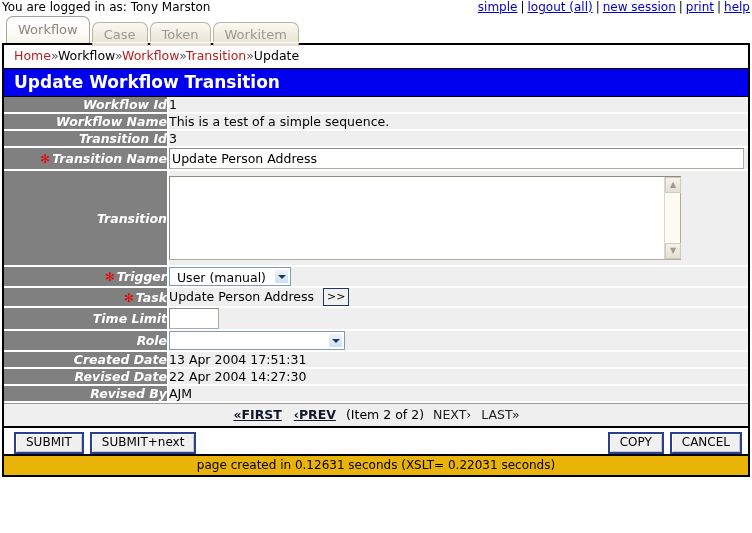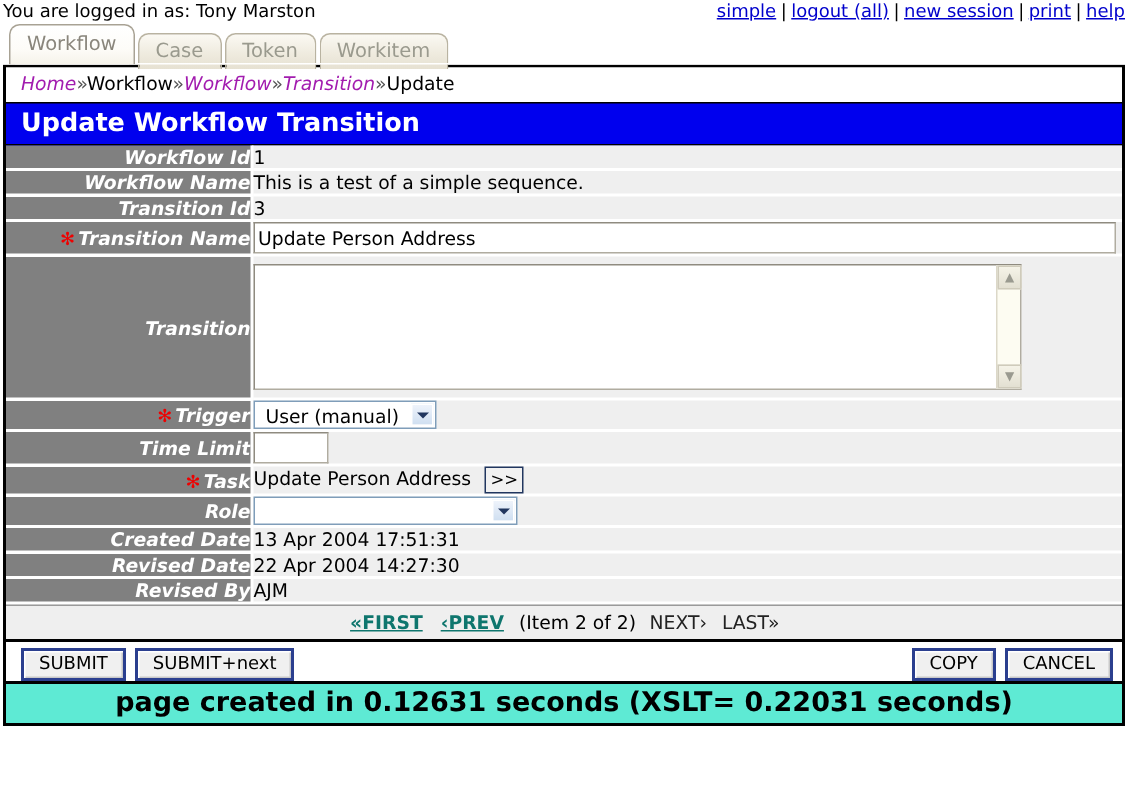--- a/index.html
+++ b/index.html
@@ -100,23 +100,22 @@
   }
 
   .breadcrumb {
     padding: 3px 0 4px 10px;
     font-size: 12.5px;
     color: #000000;
     background: #ffffff;
     border-bottom: 1px solid #ffffff;
   }
   .breadcrumb a {
-    color: #a21caf;
+    color: #b91c1c;
     text-decoration: none;
-    font-style: italic;
   }
   .breadcrumb .chev { color: #555555; }
 
   .pagetitle {
     background: #0000ee;
     color: #ffffff;
     font-weight: bold;
     font-size: 17px;
     padding: 3px 0 4px 10px;
     border-top: 1px solid #000000;
@@ -283,21 +282,21 @@
   
   .navrow {
     background: #efefef;
     text-align: center;
     padding: 3px 0 4px 0;
     font-size: 12.5px;
     border-top: 1px solid #9a9a9a;
     border-bottom: 2px solid #000000;
   }
   .navrow a {
-    color: #0f766e;
+    color: #0f172a;
     font-weight: bold;
     text-decoration: underline;
     margin: 12px 6px;
   }
   .navrow .plain {
     color: #222222;
     margin: 0 5px;
   }
   .navrow .item { color: #000000; margin: 0 4px; }
 
@@ -323,26 +322,25 @@
   }
   .btnrow .right {
     position: absolute;
     right: 6px;
     top: 4px;
   }
   .btnrow .right .btn { margin-right: 0; margin-left: 6px; }
 
   .footer {
     text-align: center;
-    font-size: 18px;
-    color: #000000;
-    background: #5eead4;
+    font-size: 12px;
+    color: #000000;
+    background: #eab308;
     padding: 2px 0 3px 0;
     border-top: 2px solid #000000;
-    font-weight: bold;
   }
 </style>
 </head>
 <body>
 
 <div class="topbar">
   <span class="logged-in">You are logged in as: Tony Marston</span>
   <span class="toplinks">
     <a href="#">simple</a><span class="sep">|</span><a href="#">logout (all)</a><span class="sep">|</span><a href="#">new session</a><span class="sep">|</span><a href="#">print</a><span class="sep">|</span><a href="#">help</a>
   </span>
@@ -395,30 +393,30 @@
     <tr>
       <td class="lbl"><span class="req">✻</span><span>Trigger</span></td>
       <td class="val">
         <span class="sel trigger">
           <span class="txtv">User (manual)</span>
           <span class="arrow"></span>
         </span>
       </td>
     </tr>
     <tr>
-      <td class="lbl">Time Limit</td>
-      <td class="val">
-        <input class="txt tiny" type="text" value="" style="">
-      </td>
-    </tr>
-    <tr>
       <td class="lbl"><span class="req">✻</span><span>Task</span></td>
       <td class="val">
         <span>Update Person Address</span>
         <span class="btn-sm">&gt;&gt;</span>
+      </td>
+    </tr>
+    <tr>
+      <td class="lbl">Time Limit</td>
+      <td class="val">
+        <input class="txt tiny" type="text" value="" style="">
       </td>
     </tr>
     <tr>
       <td class="lbl">Role</td>
       <td class="val">
         <span class="sel role">
           <span class="txtv"></span>
           <span class="arrow"></span>
         </span>
       </td>

